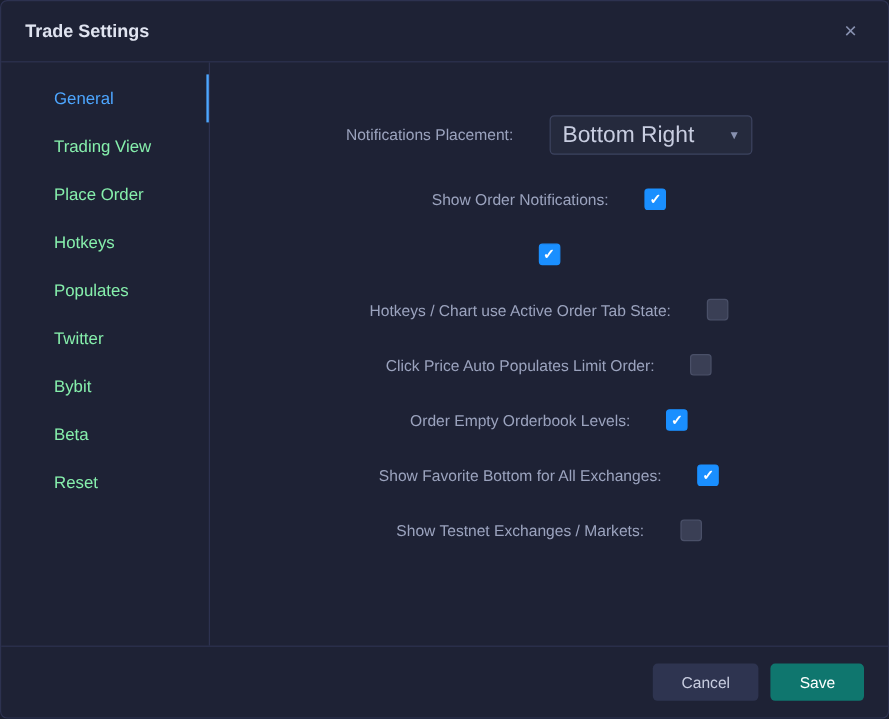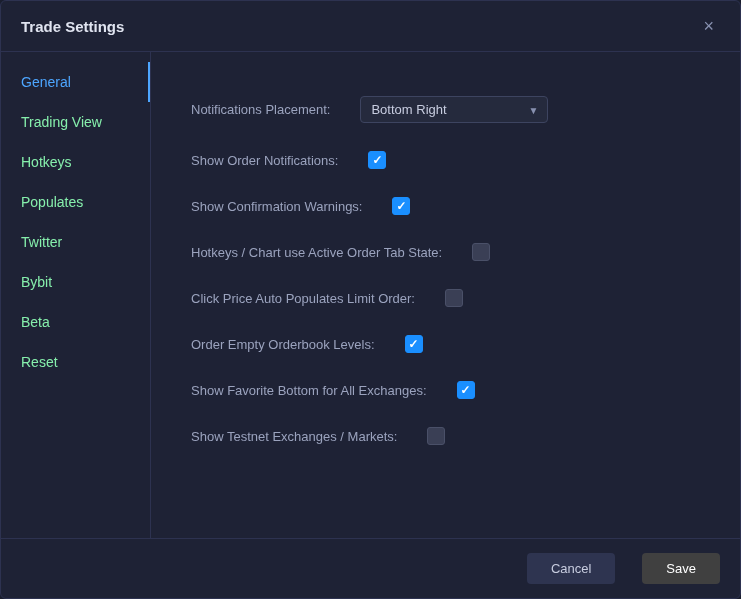--- a/index.html
+++ b/index.html
@@ -40,20 +40,21 @@
       color: #8891b0;
       font-size: 18px;
       cursor: pointer;
       padding: 2px 6px;
       border-radius: 3px;
       line-height: 1;
     }
     .dialog-body {
       display: flex;
       flex: 1;
+      padding-left: 24px;
     }
     .sidebar {
       width: 150px;
       border-right: 1px solid #2d3250;
       padding: 10px 0;
     }
     .sidebar-item {
       padding: 12px 20px;
       font-size: 14px;
       color: #86efac;
@@ -75,44 +76,44 @@
     .content {
       flex: 1;
       padding: 30px 40px;
       display: flex;
       flex-direction: column;
       gap: 0;
     }
     .setting-row {
       display: flex;
       align-items: center;
-      justify-content: flex-start;
+      justify-content: center;
       padding: 14px 0;
       gap: 30px;
     }
     .setting-label {
       font-size: 13px;
       color: #9ba3be;
       text-align: right;
       flex-shrink: 0;
     }
     .setting-control {
       flex-shrink: 0;
     }
     
     .dropdown {
       background: #252a3d;
       border: 1px solid #3d4460;
       border-radius: 4px;
       padding: 5px 30px 5px 10px;
       color: #c8cde0;
-      font-size: 13px;
+      font-size: 19px;
       appearance: none;
       cursor: pointer;
-      width: 188px;
+      width: 169px;
       position: relative;
     }
     .dropdown-wrapper {
       position: relative;
       display: inline-block;
     }
     .dropdown-arrow {
       position: absolute;
       right: 10px;
       top: 50%;
@@ -146,36 +147,36 @@
       font-size: 12px;
       font-weight: 700;
       line-height: 1;
     }
     
     .dialog-footer {
       display: flex;
       justify-content: flex-end;
       padding: 14px 20px;
       border-top: 1px solid #2d3250;
-      gap: 27px;
+      gap: 10px;
     }
     .btn {
       padding: 8px 24px;
       border-radius: 4px;
       font-size: 13px;
       font-weight: 500;
       cursor: pointer;
       border: none;
     }
     .btn-cancel {
       background: #2e3450;
       color: #c8cde0;
     }
     .btn-save {
-      background: #404040;
+      background: #0f766e;
       color: white;
     }
   </style>
 </head>
 <body>
 
 <div class="dialog">
 
   <div class="dialog-header">
     <span class="dialog-title">Trade Settings</span>
@@ -183,20 +184,23 @@
   </div>
 
   <div class="dialog-body">
 
     <div class="sidebar">
       <div class="sidebar-item active">
         <span>General</span>
       </div>
       <div class="sidebar-item">
         <span>Trading View</span>
+      </div>
+      <div class="sidebar-item">
+        <span>Place Order</span>
       </div>
       <div class="sidebar-item">
         <span>Hotkeys</span>
       </div>
       <div class="sidebar-item">
         <span>Populates</span>
       </div>
       <div class="sidebar-item">
         <span>Twitter</span>
       </div>
@@ -225,21 +229,20 @@
           <span class="dropdown-arrow">▼</span>
         </div>
       </div>
 
       <div class="setting-row">
         <span class="setting-label">Show Order Notifications:</span>
         <div class="checkbox-custom checkbox-checked setting-control"></div>
       </div>
 
       <div class="setting-row">
-        <span class="setting-label">Show Confirmation Warnings:</span>
         <div class="checkbox-custom checkbox-checked setting-control"></div>
       </div>
 
       <div class="setting-row">
         <span class="setting-label">Hotkeys / Chart use Active Order Tab State:</span>
         <div class="checkbox-custom checkbox-unchecked setting-control"></div>
       </div>
 
       <div class="setting-row">
         <span class="setting-label">Click Price Auto Populates Limit Order:</span>

